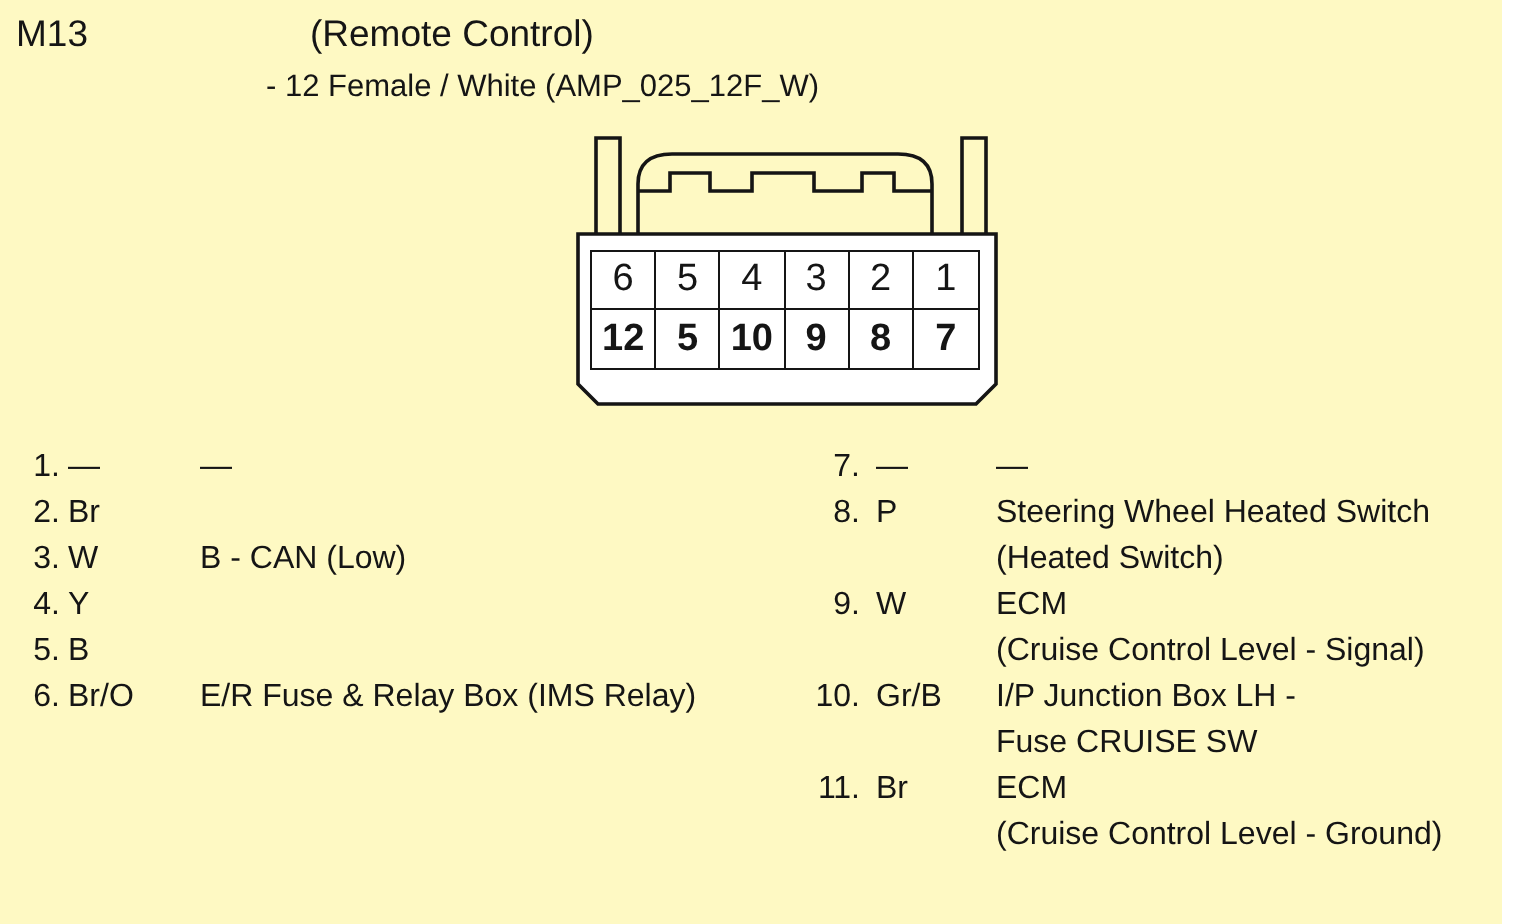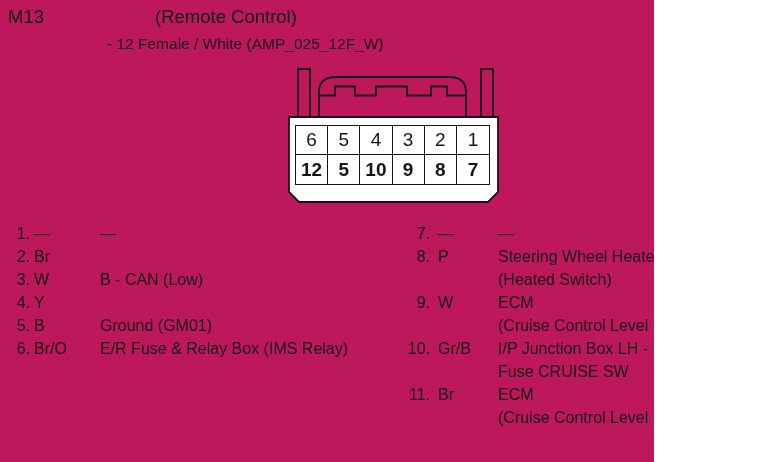--- a/index.html
+++ b/index.html
@@ -1,38 +1,38 @@
 <!DOCTYPE html>
 <html><head>
 <meta charset="utf-8">
 <style>
   html, body { margin: 0; padding: 0; background: #ffffff; }
   .screen {
     position: relative;
-    width: 654px;
+    width: 751px;
     height: 462px;
-    background: #be185d;
+    background: #fef9c3;
     color: #151515;
     font-family: "Liberation Sans", "DejaVu Sans", sans-serif;
     overflow: hidden;
   }
 
   
   .hdr-code {
     position: absolute; left: 8px; top: 6px;
     font-size: 18.5px; line-height: 22px; white-space: nowrap;
   }
   .hdr-title {
     position: absolute; left: 117px; top: 6px;
     font-size: 18.5px; line-height: 22px; white-space: nowrap;
     display: flex;
   }
   .hdr-title .suffix { margin-left: 38px; text-align: center; }
   .hdr-sub {
-    position: absolute; left: 107px; top: 34px;
+    position: absolute; left: 133px; top: 34px;
     font-size: 15.5px; line-height: 19px; white-space: nowrap;
   }
 
   
   .connector {
     position: absolute; left: 285px; top: 62px;
     width: 220px; height: 145px;
   }
   .connector svg { position: absolute; left: 0; top: 0; }
   .pin-grid {
@@ -126,21 +126,20 @@
       <span class="pin-color">W</span>
       <span class="pin-desc">B - CAN (Low)</span>
     </div>
     <div class="pin-row">
       <span class="pin-num">4.</span>
       <span class="pin-color">Y</span>
     </div>
     <div class="pin-row">
       <span class="pin-num">5.</span>
       <span class="pin-color">B</span>
-      <span class="pin-desc">Ground (GM01)</span>
     </div>
     <div class="pin-row">
       <span class="pin-num">6.</span>
       <span class="pin-color">Br/O</span>
       <span class="pin-desc">E/R Fuse &amp; Relay Box (IMS Relay)</span>
     </div>
   </div>
 
   <div class="pin-list right">
     <div class="pin-row">

